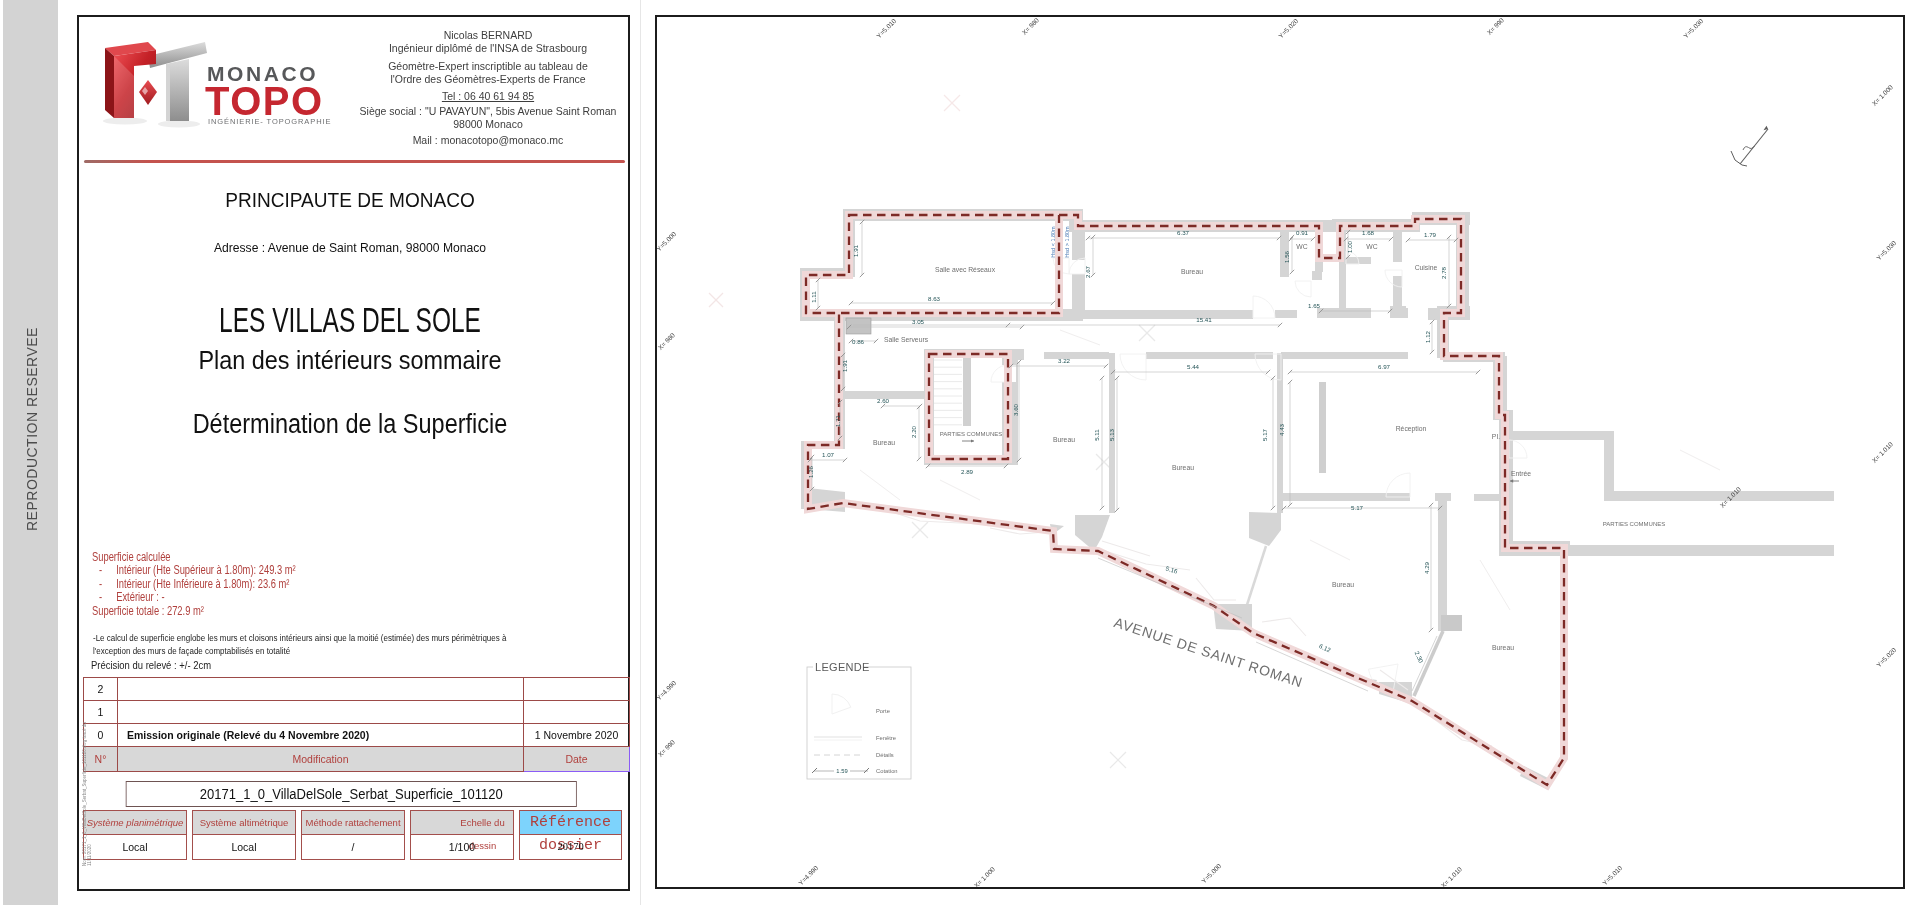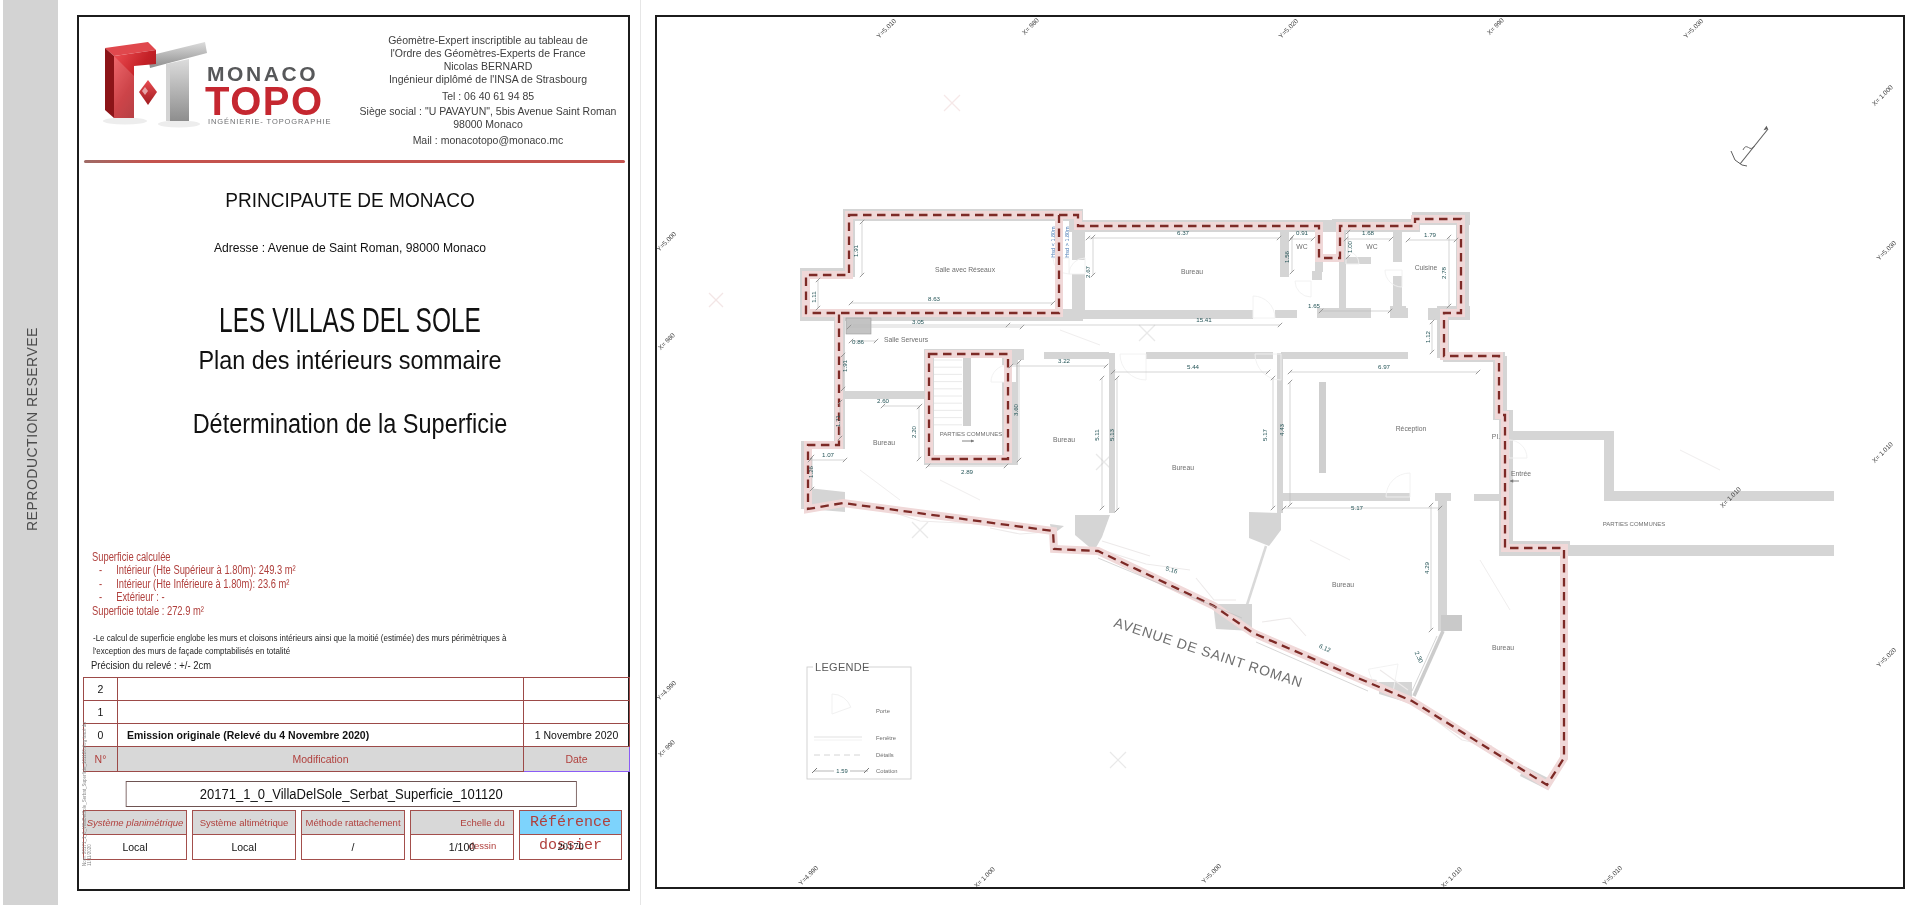--- a/index.html
+++ b/index.html
@@ -55,25 +55,25 @@
   </div>
 
   <div class="abs" style="left:128px;top:45px;width:135px;color:#57585a;font-size:21px;font-weight:bold;letter-spacing:2.6px;">MONACO</div>
 
   <div class="abs" style="left:126px;top:62px;width:140px;color:#c52730;font-size:40px;font-weight:bold;letter-spacing:1.5px;">TOPO</div>
 
   <div class="abs" style="left:129px;top:100px;width:135px;color:#6d6e70;font-size:7.5px;font-weight:normal;letter-spacing:0.9px;">INGÉNIERIE- TOPOGRAPHIE</div>
 
   <div class="abs" style="left:244px;top:12px;width:330px;color:#3d3d3d;font-size:10.5px;text-align:center;line-height:13px;">
 
+    <div>Nicolas BERNARD<br>Ingénieur diplômé de l'INSA de Strasbourg</div>
+
     <div style="margin-top:5px;">Géomètre-Expert inscriptible au tableau de<br>l'Ordre des Géomètres-Experts de France</div>
 
-    <div>Nicolas BERNARD<br>Ingénieur diplômé de l'INSA de Strasbourg</div>
-
-    <div style="margin-top:4px;">Tel : 06 40 61 94 85</div>
+    <div style="margin-top:4px;text-decoration:underline;">Tel : 06 40 61 94 85</div>
 
     <div style="margin-top:2px;">Siège social : "U PAVAYUN", 5bis Avenue Saint Roman<br>98000 Monaco</div>
 
     <div style="margin-top:3px;">Mail : monacotopo@monaco.mc</div>
   </div>
 
   <div class="abs" style="left:5px;top:143px;width:541px;height:3px;background:linear-gradient(90deg,#9f6b66,#c4534e 12%,#c4534e);border-radius:2px;"></div>
 
   <div class="abs" style="left:0;top:171px;width:542px;text-align:center;color:#111;font-size:20.5px;transform:scaleX(0.93);transform-origin:271px 0;">PRINCIPAUTE DE MONACO</div>
 

